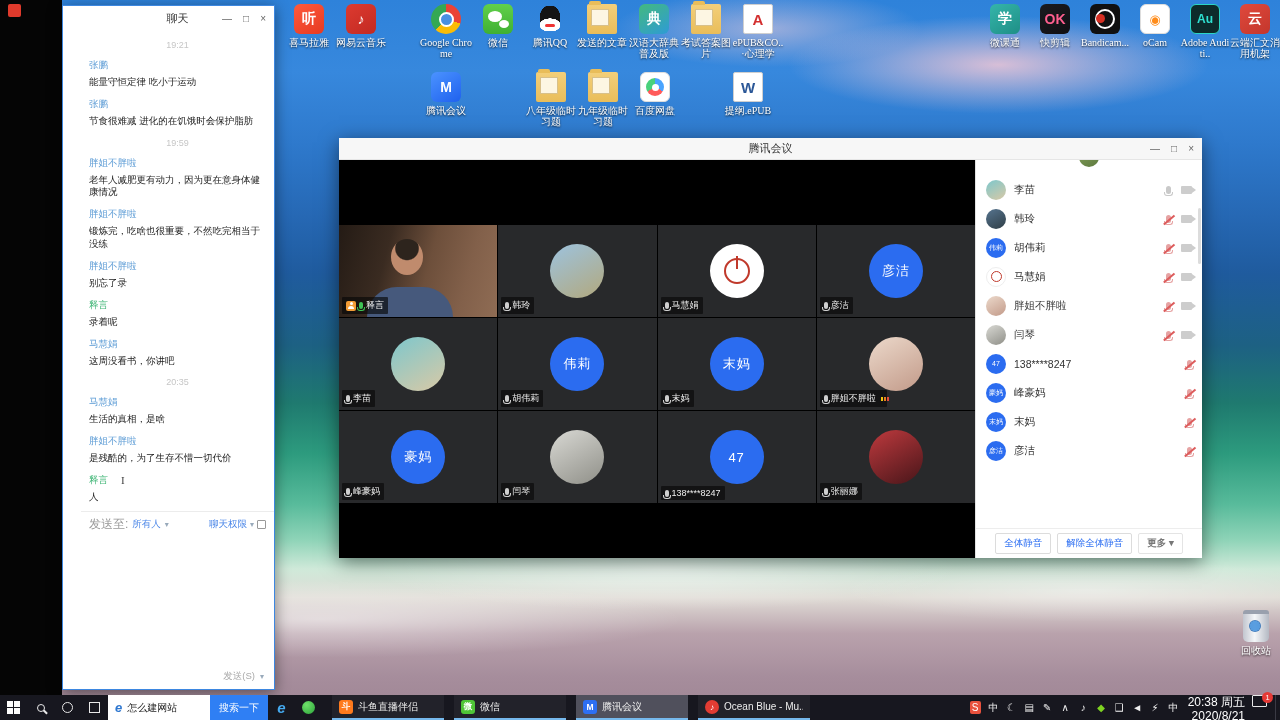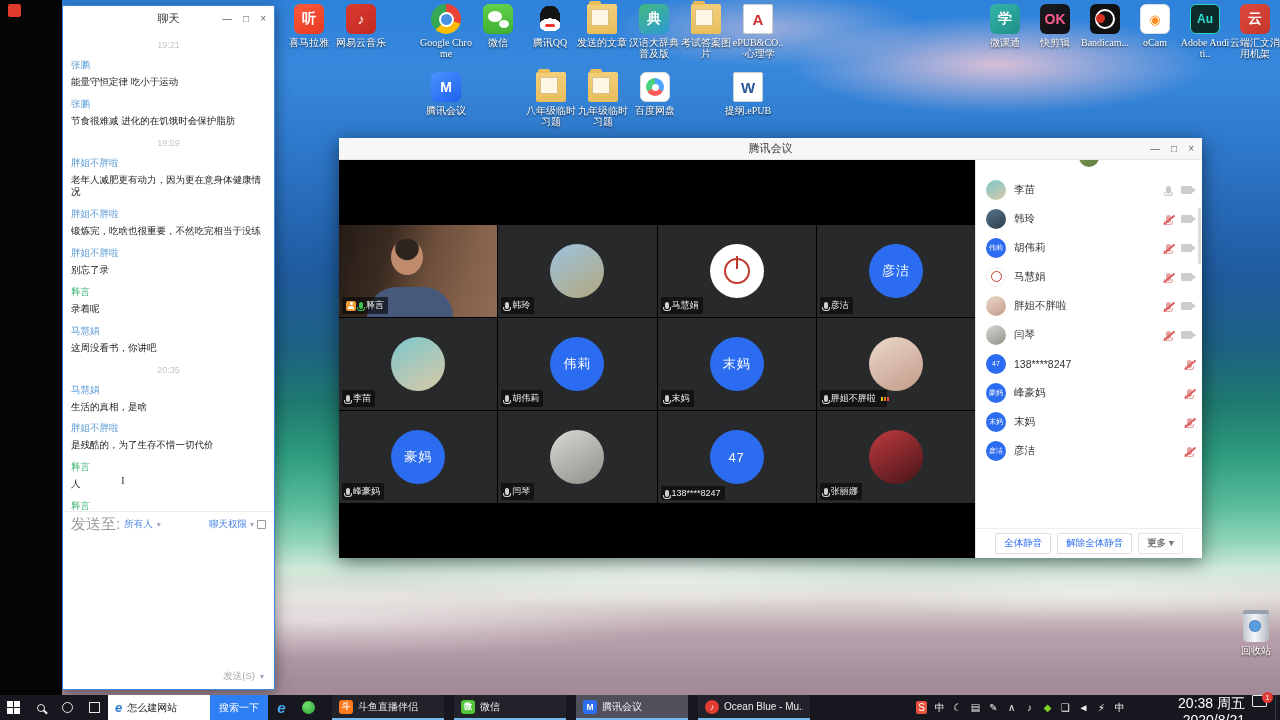--- a/index.html
+++ b/index.html
@@ -58,34 +58,34 @@
   .dicon .glyph:empty { display:none; }
 
   
   .bin-wrap { position:absolute; left:1228px; top:610px; width:56px; display:flex; flex-direction:column; align-items:center; gap:3px; }
   .bin-body { width:26px; height:32px; background:linear-gradient(90deg,#c2c6cf,#f4f6f8 45%,#b4b9c3); border-radius:3px 3px 5px 5px; border-top:4px solid #99a0ad; position:relative; }
   .bin-body::after { content:''; position:absolute; left:6px; top:6px; width:12px; height:12px; border-radius:50%;
     background:radial-gradient(circle,#3f8fdc 0 60%, #2a6cb4 61%); opacity:.85; }
 
   
   .chat { position:absolute; left:62px; top:5px; width:213px; height:685px; background:#fff;
-    border:1px solid #3d87e0; box-shadow:0 3px 14px rgba(0,0,0,.45); display:flex; flex-direction:column; }
+    border:1px solid #3d87e0; box-shadow:0 3px 14px rgba(0,0,0,.45); display:flex; flex-direction:column;padding-left:18px; }
   .c-titlebar { height:24px; display:flex; align-items:center; position:relative; flex:none; }
   .c-title { position:absolute; left:0; right:0; text-align:center; font-size:11px; color:#333; }
   .win-ctrls { margin-left:auto; display:flex; gap:11px; padding-right:8px; z-index:1; font-size:10px; color:#666; }
   .win-ctrls span { cursor:default; }
   .c-entries { flex:none; height:481px; overflow:hidden; padding:0 8px; }
   .c-entry.time { text-align:center; margin:10px 0 0; }
   .c-time { font-size:9px; color:#c6c6c6; }
   .c-entry.msg { margin-top:9px; }
   .c-name { font-size:9.5px; color:var(--nc,#5b9bd5); margin-bottom:4px; }
   .c-text { font-size:9.5px; color:#222; line-height:1.35; }
   .c-time:empty,.c-name:empty,.c-text:empty { display:none; }
   .c-toolbar { height:26px; border-top:1px solid #ececec; display:flex; align-items:center; gap:4px; padding:0 8px; flex:none; }
-  .c-sendto-label { font-size:15px; color:#999; }
+  .c-sendto-label { font-size:12px; color:#999; }
   .c-sendto-value,.c-perm { font-size:9.5px; color:#4a86e8; }
   .caret { font-size:8px; color:#9ab; }
   .c-perm-wrap { margin-left:auto; display:flex; align-items:center; gap:3px; }
   .sq-ico { width:9px; height:9px; border:1px solid #999; border-radius:1px; }
   .c-input { flex:1; position:relative; }
   .c-bottom { height:26px; display:flex; align-items:center; justify-content:flex-end; gap:5px; padding:0 10px; flex:none; }
   .c-send { font-size:9.5px; color:#aaa; }
   .text-cursor { position:absolute; left:58px; top:468px; font-size:11px; color:#444; font-family:"Liberation Serif",serif; }
 
   
@@ -172,21 +172,21 @@
   .ab { position:relative; display:flex; align-items:center; gap:5px; width:112px; padding:0 7px; margin-left:10px;
     border-bottom:2px solid #76b9ed; background:rgba(255,255,255,.05); flex:none; }
   .ab.active { background:#50505c; }
   .ab-ico { width:14px; height:14px; border-radius:3px; background:var(--bg,#888); color:#fff; font-size:8.5px; font-weight:bold;
     display:flex; align-items:center; justify-content:center; flex:none; }
   .ab-ico.round { border-radius:50%; }
   .ab-label { font-size:10px; color:#ececec; white-space:nowrap; overflow:hidden; }
   .tray { margin-left:auto; display:flex; align-items:center; gap:7px; padding:0 5px; }
   .tray-g { font-size:10px; line-height:13px; min-width:11px; text-align:center; color:var(--c,#e0e0e0);
     background:var(--bg,transparent); border-radius:2px; }
-  .clock { font-size:14px; color:#fff; text-align:right; line-height:1.2; padding:0 4px;margin-left:44px; }
+  .clock { font-size:12px; color:#fff; text-align:right; line-height:1.2; padding:0 4px; }
   .notif { position:relative; width:15px; height:12px; border:1.2px solid #e8e8e8; border-radius:1px; margin:0 8px 0 3px; }
   .notif-badge { position:absolute; right:-7px; top:-4px; min-width:11px; height:11px; border-radius:50%; background:#e53935;
     color:#fff; font-size:7.5px; display:flex; align-items:center; justify-content:center; }
   .show-desktop { width:5px; border-left:1px solid #3a3a44; }
 </style>
 </head>
 <body>
 
 <div class="stage">
   <div class="wallpaper"></div>

